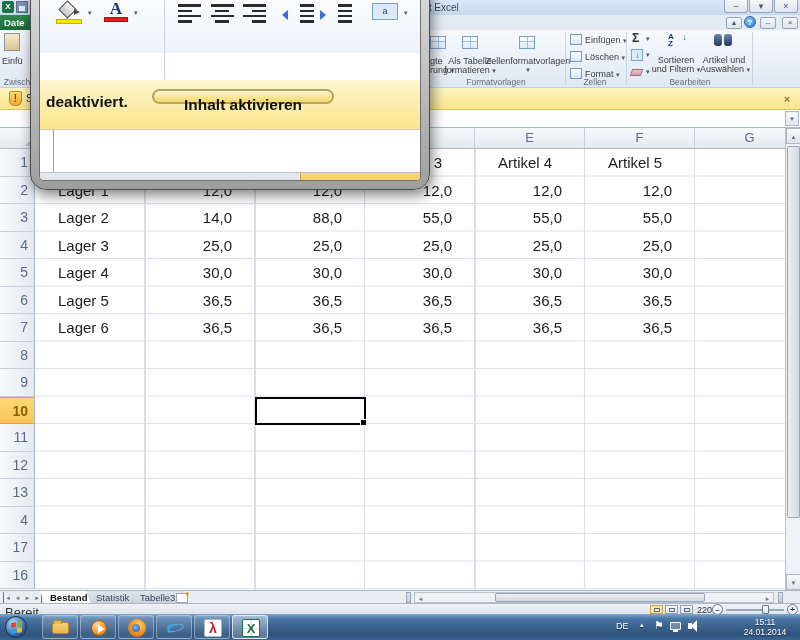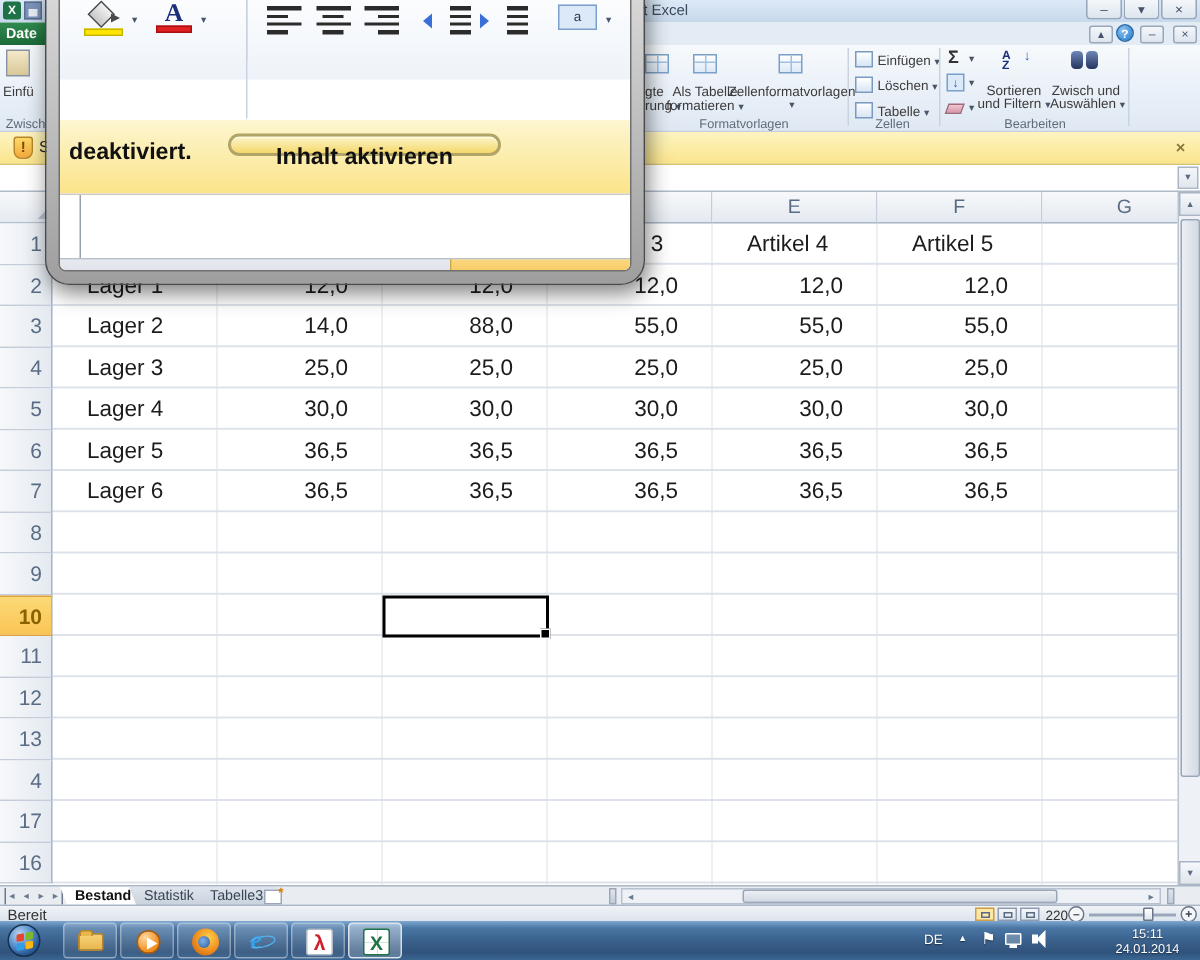--- a/index.html
+++ b/index.html
@@ -113,21 +113,21 @@
   .hscroll-track{position:absolute;left:414px;top:1px;width:360px;height:11px;background:#eef1f5;
     border:1px solid #b8c2cf;}
   .hthumb{position:absolute;left:80px;top:0;width:210px;height:9px;border-radius:2px;
     background:linear-gradient(#eceff4,#d3dae3);border:1px solid #9aa7b8;}
   .split-handle{position:absolute;top:1px;width:5px;height:11px;background:linear-gradient(#dfe5ec,#c2ccd8);
     border:1px solid #9aa7b8;}
 
   
   .statusbar{left:0;top:603px;width:800px;height:11px;
     background:linear-gradient(#f0f3f7,#dde4ec);border-top:1px solid #aab6c6;}
-  .status-text{left:5px;top:1px;font-size:10px;color:#333;}
+  .status-text{left:5px;top:1px;font-size:13px;color:#333;}
   .viewbtn{position:absolute;top:1px;width:13px;height:9px;border:1px solid #8e9bb0;
     background:linear-gradient(#f4f6f9,#dfe5ec);}
   .viewbtn.sel{border-color:#caa04a;background:#fce6a8;}
   .viewbtn i{position:absolute;left:3px;top:2px;width:6px;height:4px;border:1px solid #5a6b85;display:block;}
   .zoomctl{position:absolute;width:11px;height:11px;border-radius:50%;border:1px solid #6a7689;
     background:#f4f6f9;color:#3a4656;font-size:8px;font-weight:bold;text-align:center;line-height:9px;top:0;}
   .zoomtrack{position:absolute;left:726px;top:5px;width:58px;height:2px;background:#9aa7ba;}
   .zoomthumb{position:absolute;left:762px;top:1px;width:7px;height:9px;background:linear-gradient(#fff,#dfe5ec);
     border:1px solid #6a7689;border-radius:1px;}
 
@@ -264,41 +264,41 @@
     <div class="rbtxt ctr" style="left:478px;top:26px;width:100px;">Zellenformatvorlagen</div>
     <div class="rbtxt ctr dd" style="left:478px;top:36px;width:100px;">▾</div>
     <div class="grp-label" style="left:430px;top:47px;width:132px;">Formatvorlagen</div>
     <div class="grp-div" style="left:565px;"></div>
 
     <div class="sm-ico" style="left:570px;top:4px;"></div>
     <div class="rbtxt" style="left:585px;top:5px;"><span>Einfügen</span> <span class="dd">▾</span></div>
     <div class="sm-ico" style="left:570px;top:21px;"></div>
     <div class="rbtxt" style="left:585px;top:22px;"><span>Löschen</span> <span class="dd">▾</span></div>
     <div class="sm-ico" style="left:570px;top:38px;"></div>
-    <div class="rbtxt" style="left:585px;top:39px;"><span>Tabelle</span> <span class="dd">▾</span></div>
+    <div class="rbtxt" style="left:585px;top:39px;"><span>Format</span> <span class="dd">▾</span></div>
     <div class="grp-label" style="left:566px;top:47px;width:58px;text-align:center;">Zellen</div>
     <div class="grp-div" style="left:626px;"></div>
 
     <div class="sigma" style="left:632px;top:1px;">Σ</div>
     <div class="rbtxt dd" style="left:646px;top:5px;">▾</div>
     <div class="fill-ico" style="left:631px;top:19px;">↓</div>
     <div class="rbtxt dd" style="left:646px;top:21px;">▾</div>
     <div class="eraser-ico" style="left:631px;top:39px;"></div>
     <div class="rbtxt dd" style="left:646px;top:38px;">▾</div>
 
     <div class="sort-ico" style="left:668px;top:3px;">
       <span>A</span><br>
       <span>Z</span>
       <span class="arr">↓</span>
     </div>
     <div class="rbtxt ctr" style="left:650px;top:25px;width:52px;">Sortieren</div>
     <div class="rbtxt ctr" style="left:650px;top:34px;width:52px;"><span>und Filtern</span> <span class="dd">▾</span></div>
 
     <div class="binoc" style="left:714px;top:4px;"></div>
-    <div class="rbtxt ctr" style="left:700px;top:25px;width:48px;">Zwisch und</div>
+    <div class="rbtxt ctr" style="left:700px;top:25px;width:48px;">Artikel und</div>
     <div class="rbtxt ctr" style="left:700px;top:34px;width:48px;"><span>Auswählen</span> <span class="dd">▾</span></div>
     <div class="grp-label" style="left:630px;top:47px;width:120px;">Bearbeiten</div>
     <div class="grp-div" style="left:752px;"></div>
   </div>
 
   <div class="abs warnbar">
     <div class="abs shield">!</div>
     <div class="abs" style="left:26px;top:4px;font-size:10.5px;color:#222;">S</div>
     <div class="abs warn-close">×</div>
   </div>

